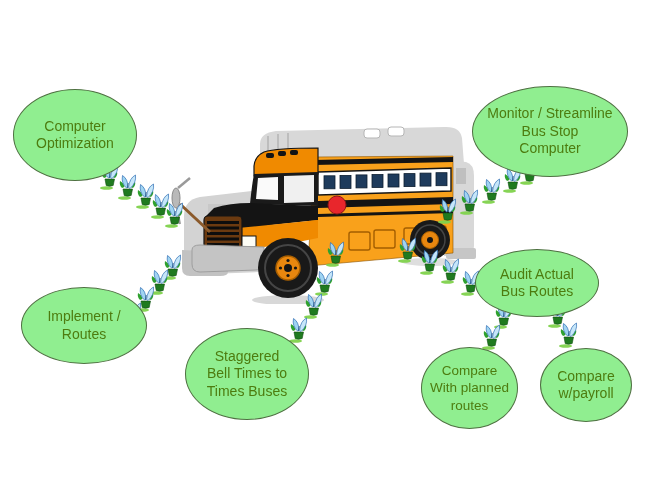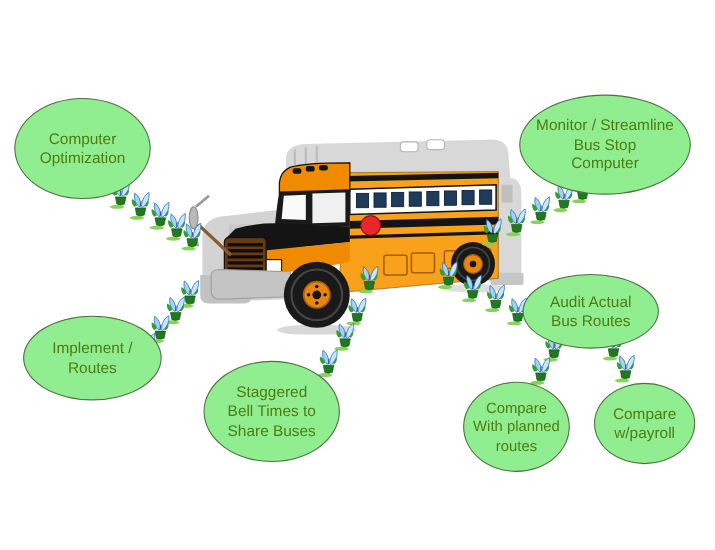--- a/index.html
+++ b/index.html
@@ -275,21 +275,21 @@
       <div class="bline">Bus Stop</div>
       <div class="bline">Computer</div>
     </div>
   <div class="bubble" id="b2">
       <div class="bline">Implement /</div>
       <div class="bline">Routes</div>
     </div>
   <div class="bubble" id="b3">
       <div class="bline">Staggered</div>
       <div class="bline">Bell Times to</div>
-      <div class="bline">Share Buses</div>
+      <div class="bline">Times Buses</div>
     </div>
   <div class="bubble" id="b4">
       <div class="bline">Audit Actual</div>
       <div class="bline">Bus Routes</div>
     </div>
   <div class="bubble" id="b5">
       <div class="bline">Compare</div>
       <div class="bline">With planned</div>
       <div class="bline">routes</div>
     </div>

